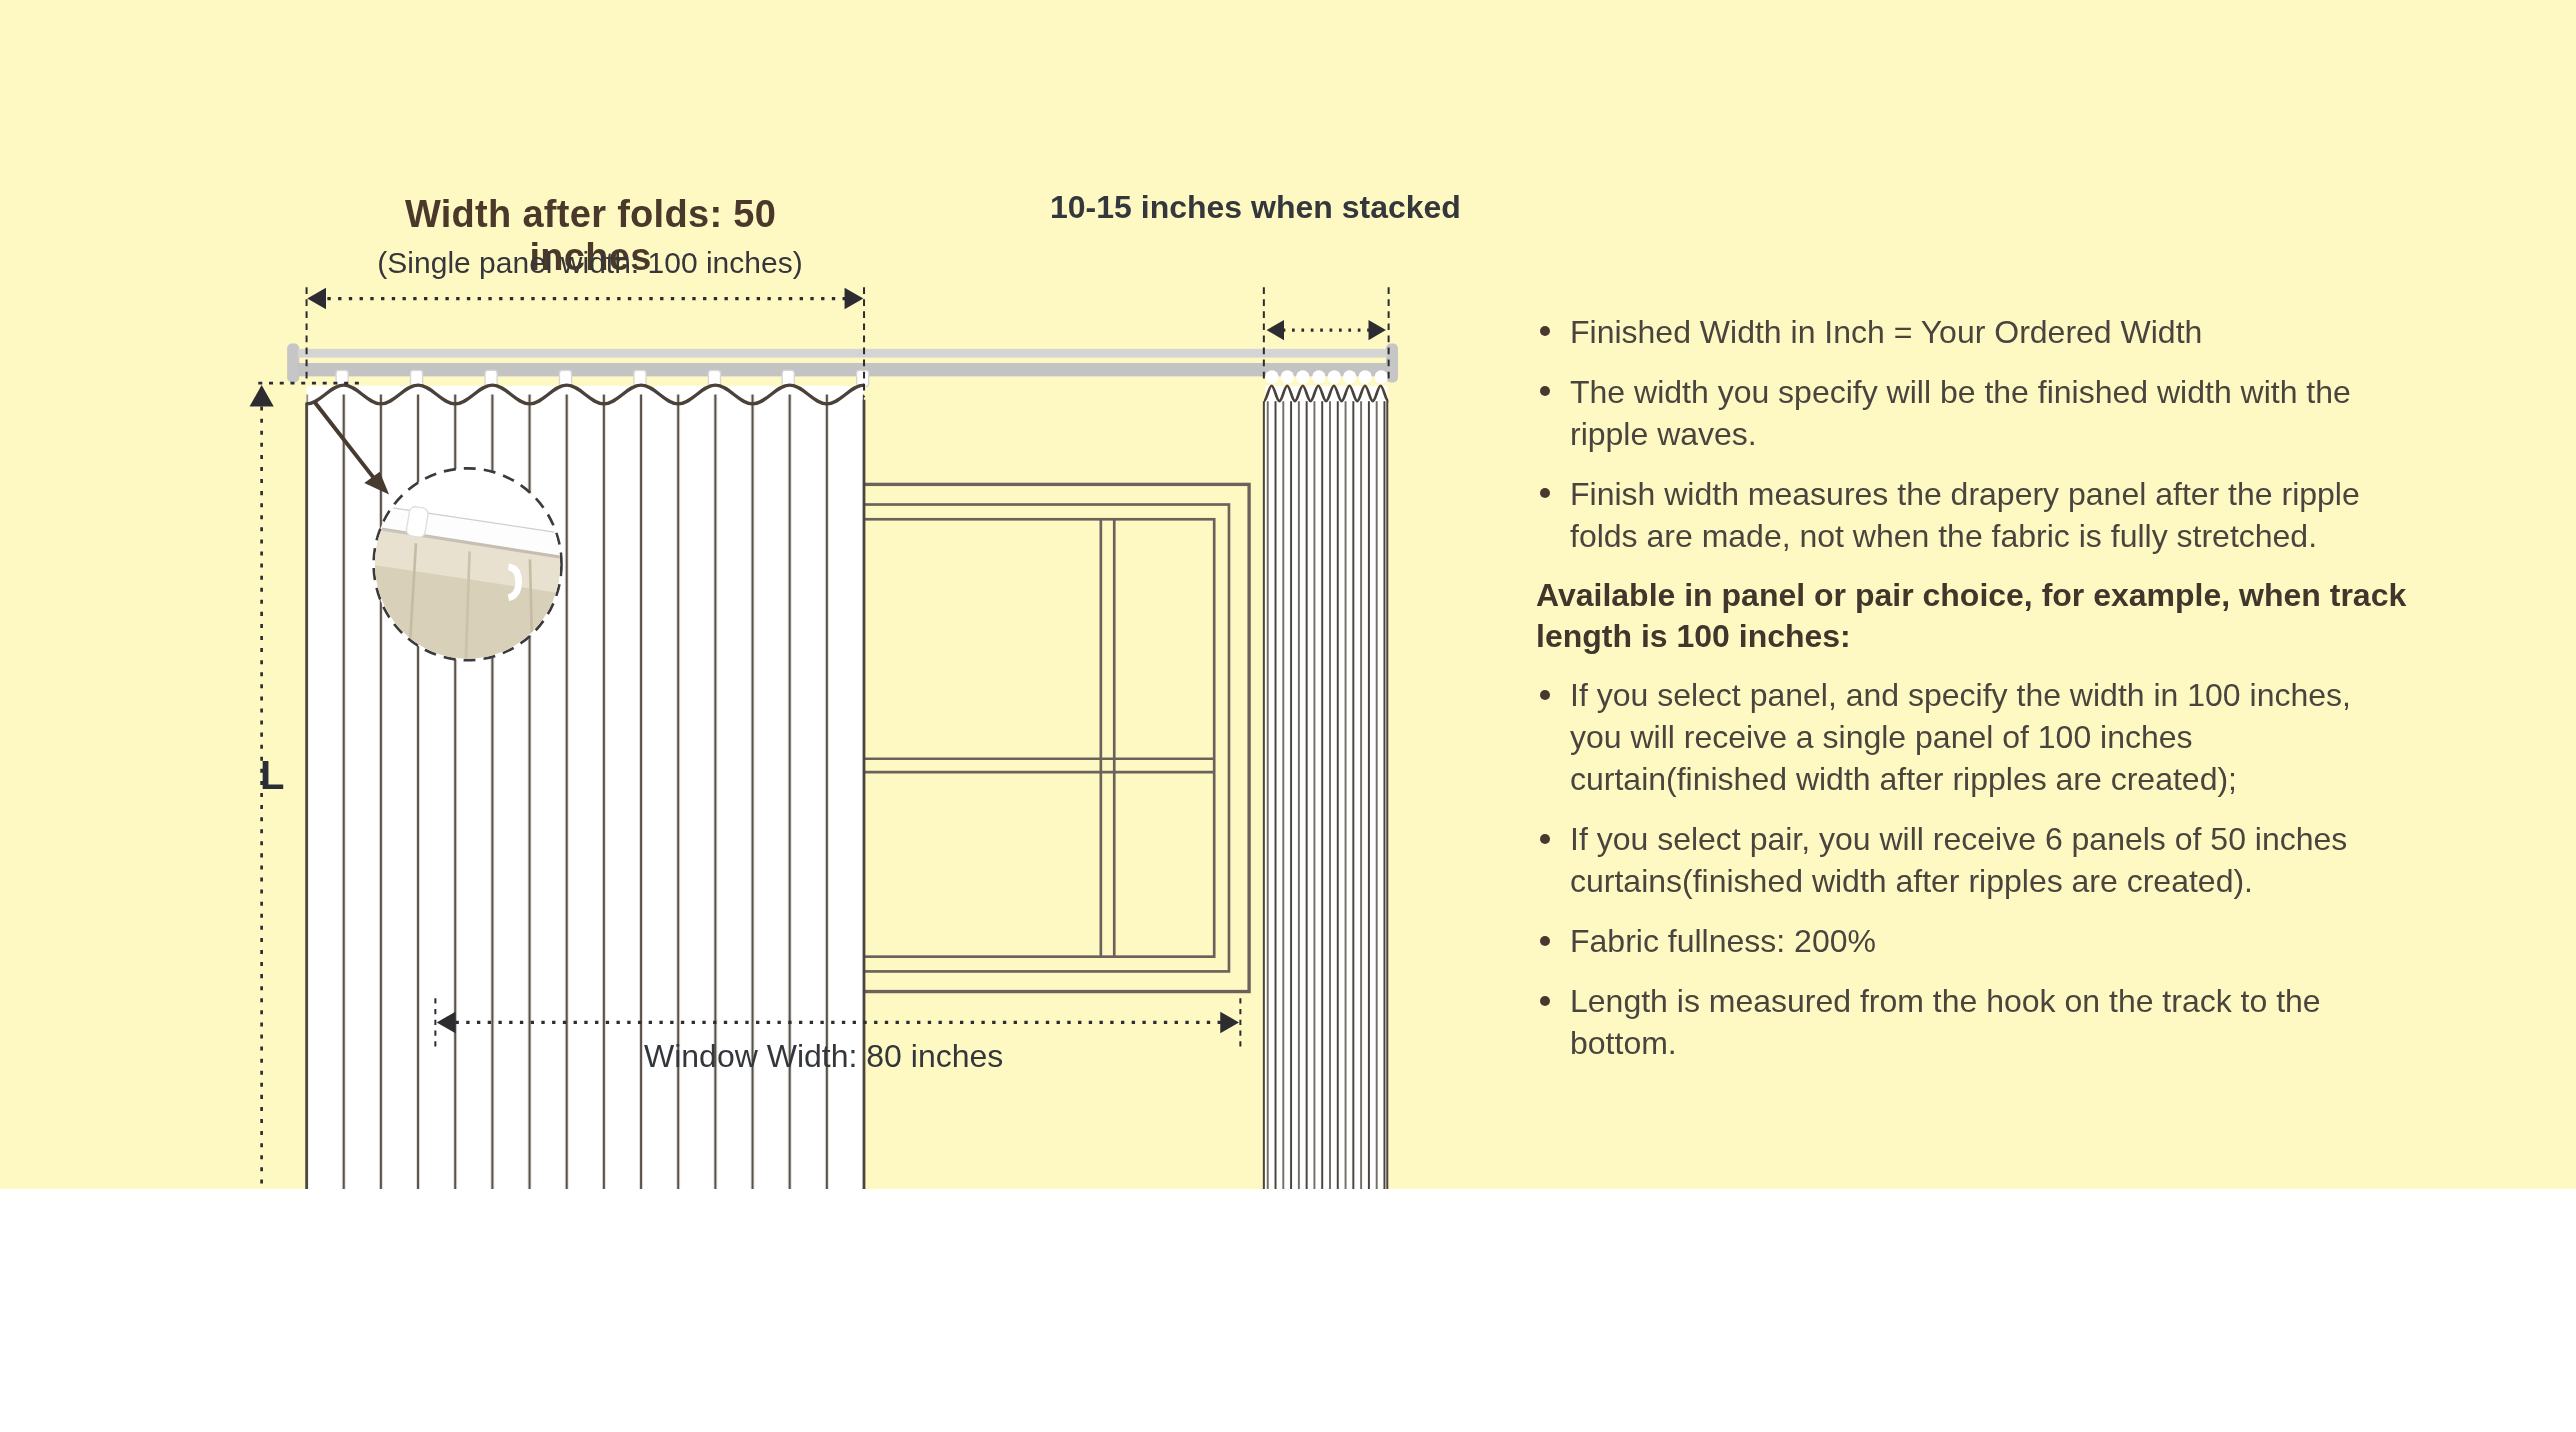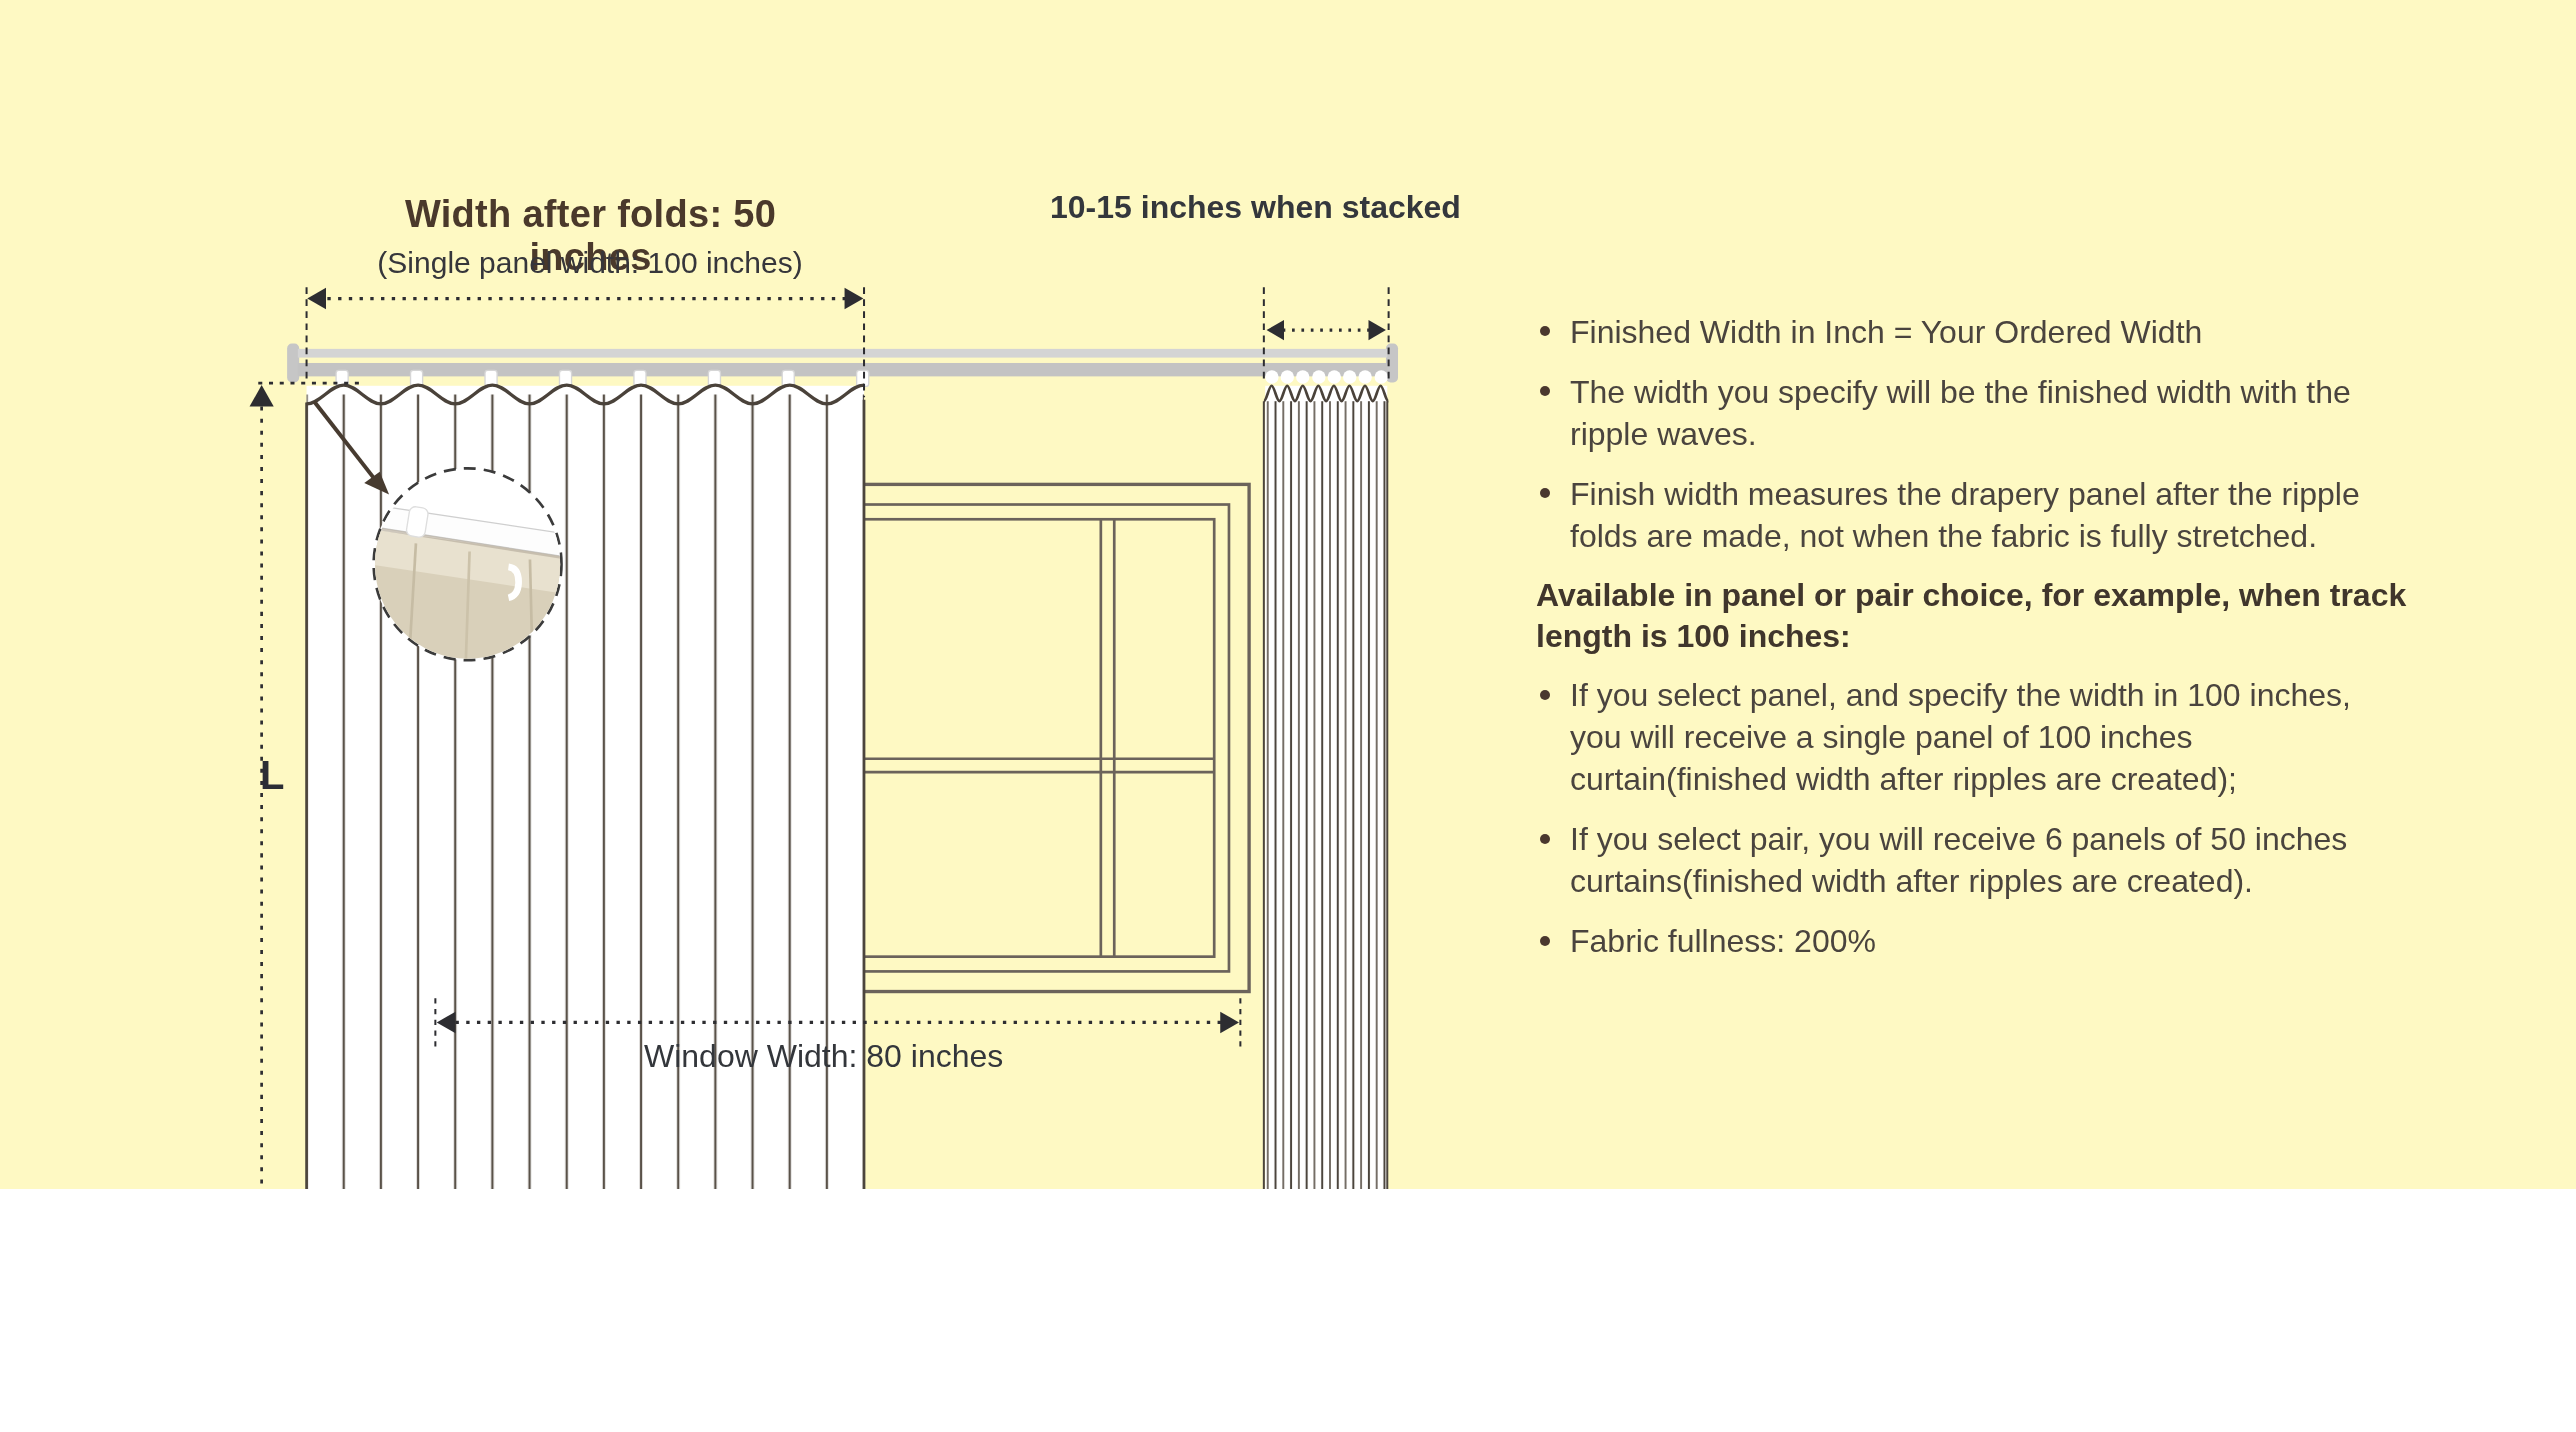--- a/index.html
+++ b/index.html
@@ -228,16 +228,20 @@
       <span class="note-text">If you select panel, and specify the width in 100 inches, you will receive a single panel of 100 inches curtain(finished width after ripples are created);</span>
     </div>
     <div class="note-item">
       <span class="note-dot"></span>
       <span class="note-text">If you select pair, you will receive 6 panels of 50 inches curtains(finished width after ripples are created).</span>
     </div>
     <div class="note-item">
       <span class="note-dot"></span>
       <span class="note-text">Fabric fullness: 200%</span>
     </div>
+    <div class="note-item">
+      <span class="note-dot"></span>
+      <span class="note-text">Length is measured from the hook on the track to the bottom.</span>
+    </div>
   </div>
 
 </div>
 
 
 </body></html>

